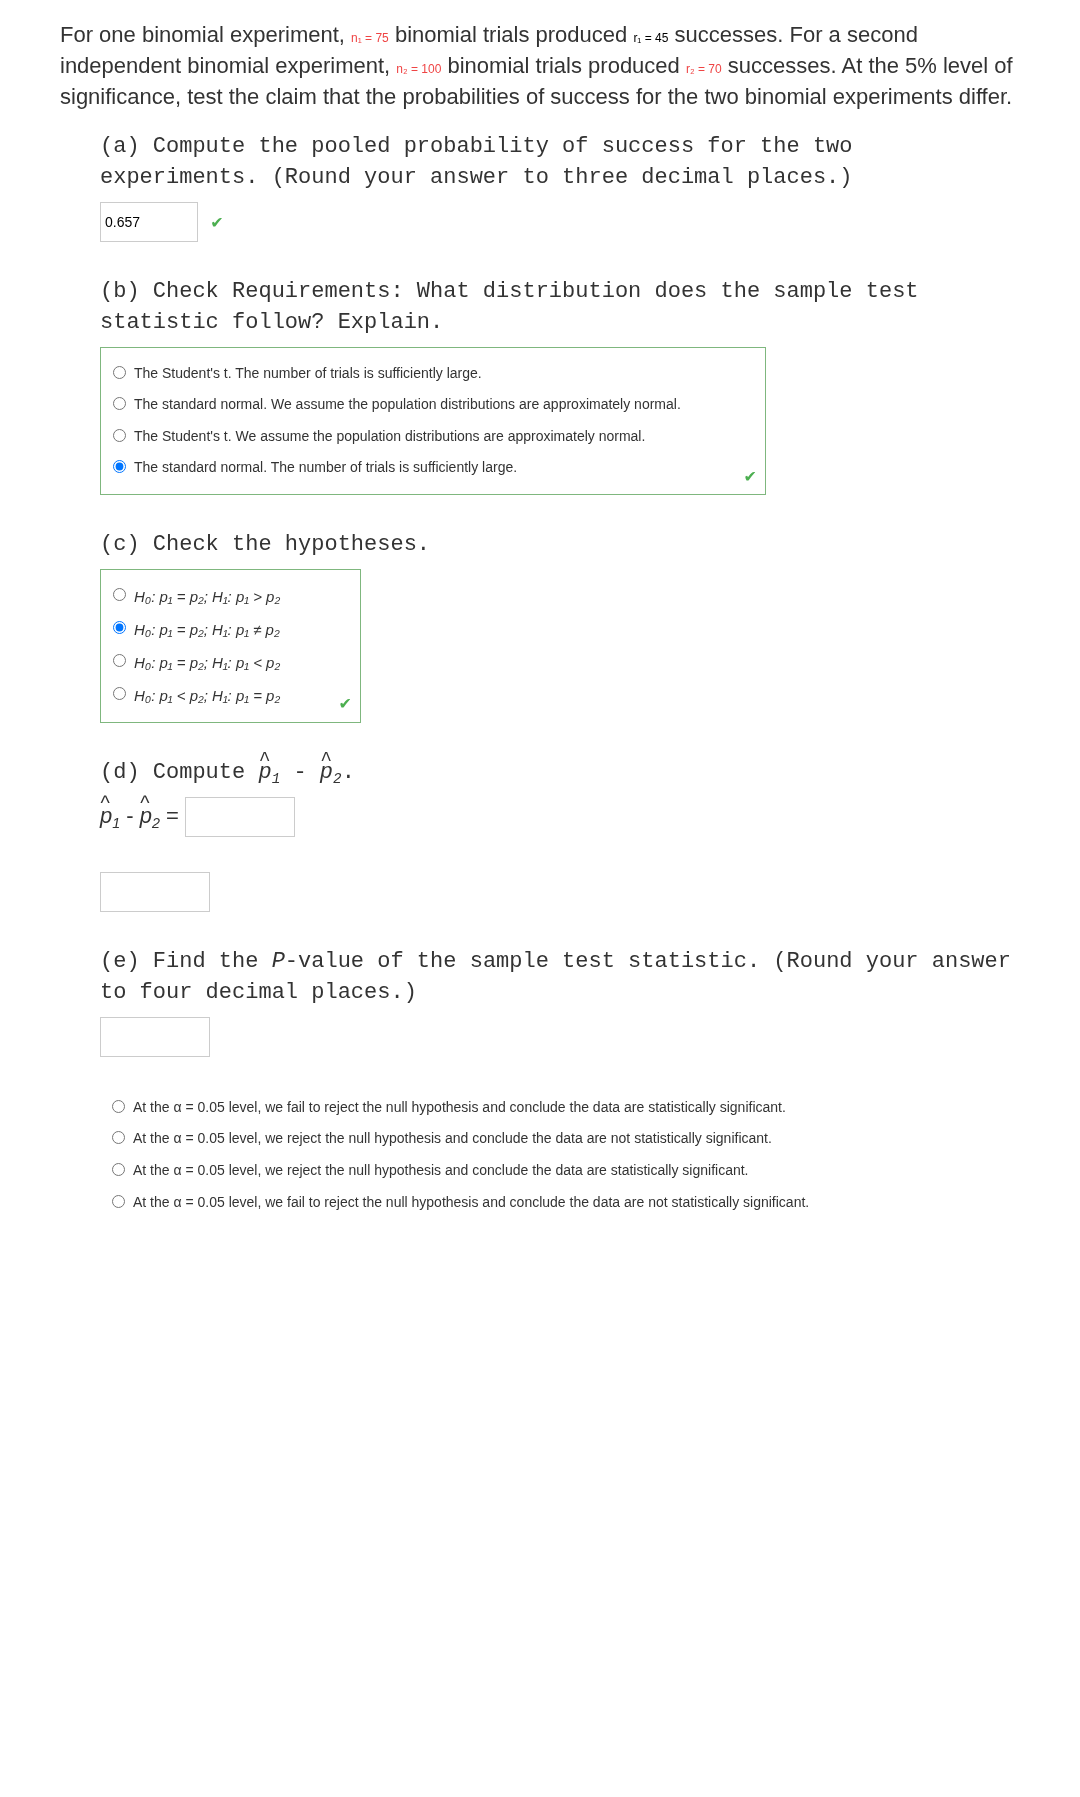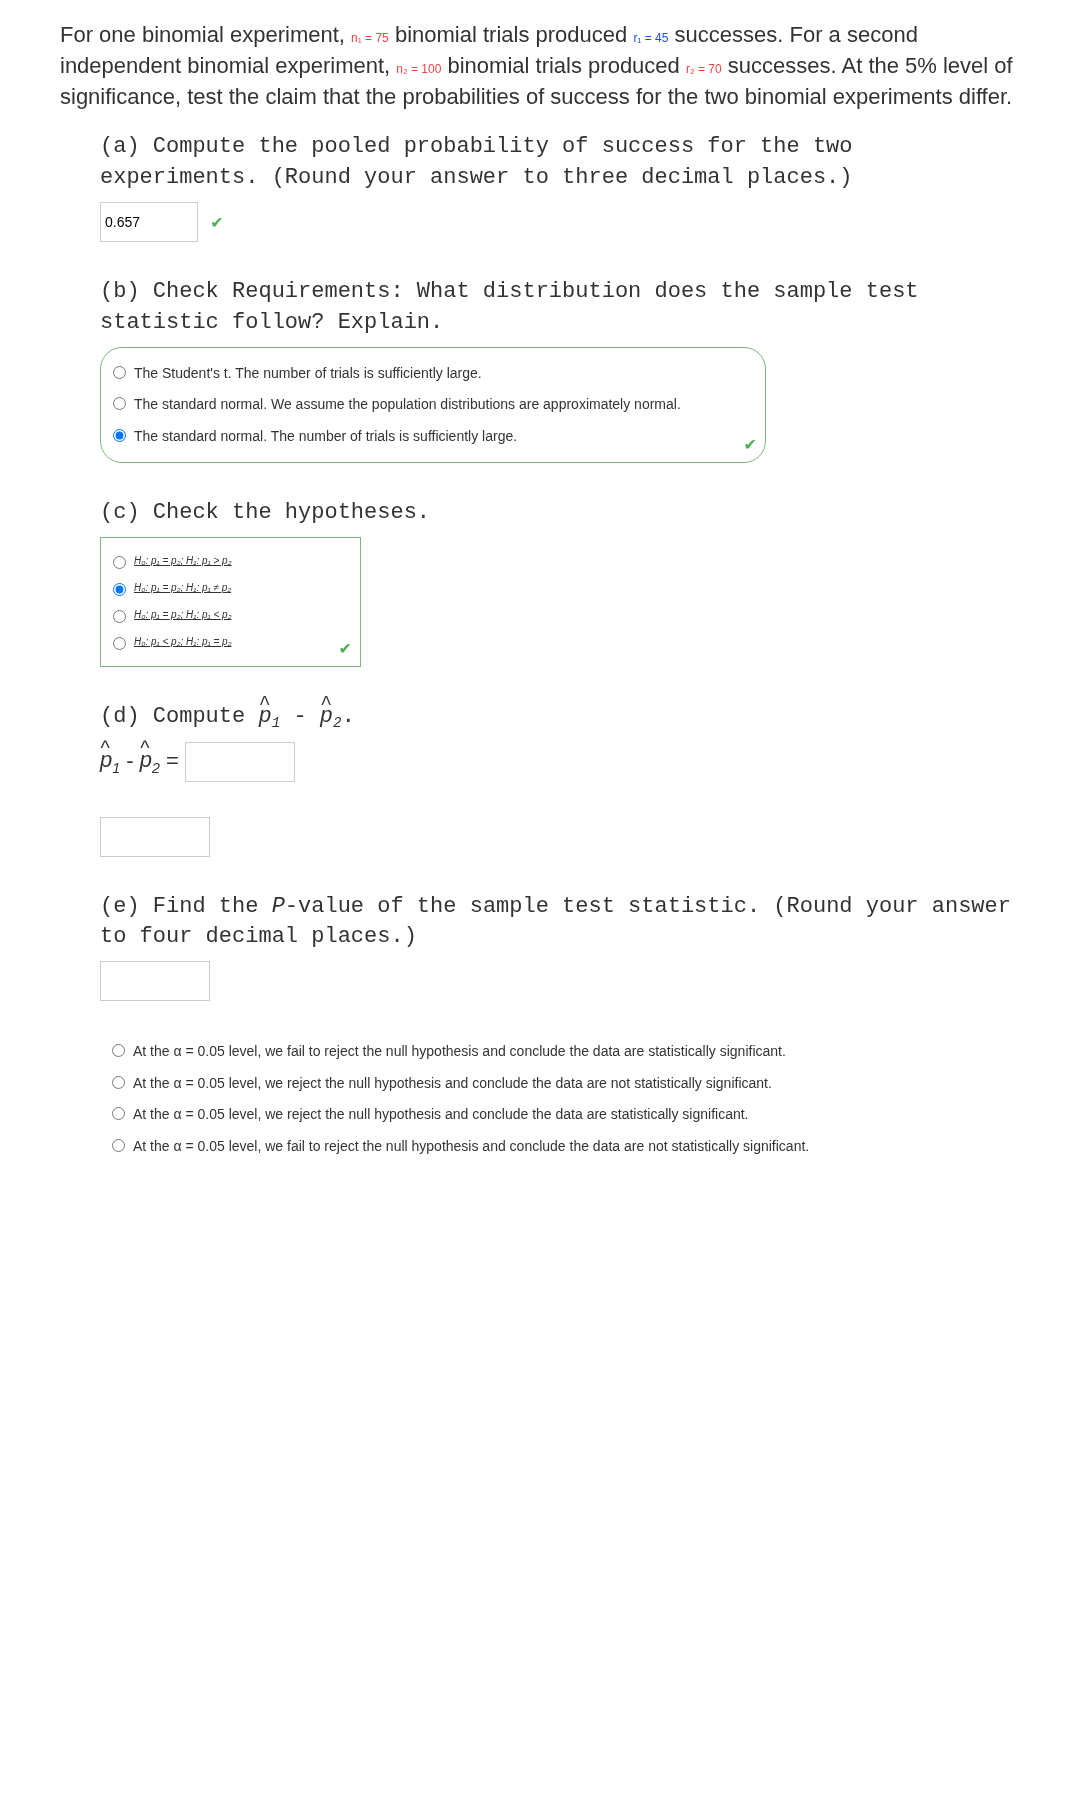--- a/index.html
+++ b/index.html
@@ -14,21 +14,21 @@
   }
   .intro {
     margin-bottom: 20px;
   }
   .small-sub {
     font-size: 12px;
     color: #ef4444;
     vertical-align: baseline;
   }
   .small-sub.red {
-    color: #1d4ed8;
+    color: #000000;
   }
   .part {
     margin-left: 40px;
     margin-bottom: 35px;
   }
   .part-head {
     margin-bottom: 8px;
     font-family: Liberation Mono, monospace;
   }
   input.text-field {
@@ -46,21 +46,20 @@
   }
   .option-box {
     border: 1.5px solid #7fb77e;
     padding: 10px 12px;
     font-size: 14px;
     position: relative;
     margin-top: 6px;
   }
   .option-box.narrow-b {
     width: 640px;
-    border-radius: 22px;
   }
   .option-box.narrow-c {
     width: 235px;
   }
   .option-row {
     display: flex;
     align-items: flex-start;
     padding: 6px 0;
     gap: 8px;
   }
@@ -72,21 +71,21 @@
   }
   .box-check {
     position: absolute;
     bottom: 6px;
     right: 8px;
     color: #4caf50;
     font-size: 16px;
   }
   .ital { font-style: italic; }
   .sub { font-size: 0.65em; vertical-align: sub; }
-  .hyp-row { font-size: 10px; font-style: italic; text-decoration: underline; }
+  .hyp-row { font-size: 15px; font-style: italic; }
   .phat { display:inline-block; position:relative; font-style: italic;}
   .phat .hat { position:absolute; top:-0.55em; left:0.02em; font-style: normal; font-size:0.9em;}
 </style>
 </head>
 <body>
 
 <div class="intro">
   <span>For one binomial experiment, </span>
   <span class="small-sub">n₁ = 75</span>
   <span> binomial trials produced </span>
@@ -111,20 +110,24 @@
   <div class="option-box narrow-b">
     <div class="option-row">
       <input type="radio" name="b" style="">
       <span>The Student's t. The number of trials is sufficiently large.</span>
     </div>
     <div class="option-row">
       <input type="radio" name="b" style="">
       <span>The standard normal. We assume the population distributions are approximately normal.</span>
     </div>
     <div class="option-row">
+      <input type="radio" name="b" style="">
+      <span>The Student's t. We assume the population distributions are approximately normal.</span>
+    </div>
+    <div class="option-row">
       <input type="radio" name="b" checked="" style="">
       <span>The standard normal. The number of trials is sufficiently large.</span>
     </div>
     <span class="box-check">✔</span>
   </div>
 </div>
 
 <div class="part">
   <div class="part-head">(c) Check the hypotheses.</div>
   <div class="option-box narrow-c">

